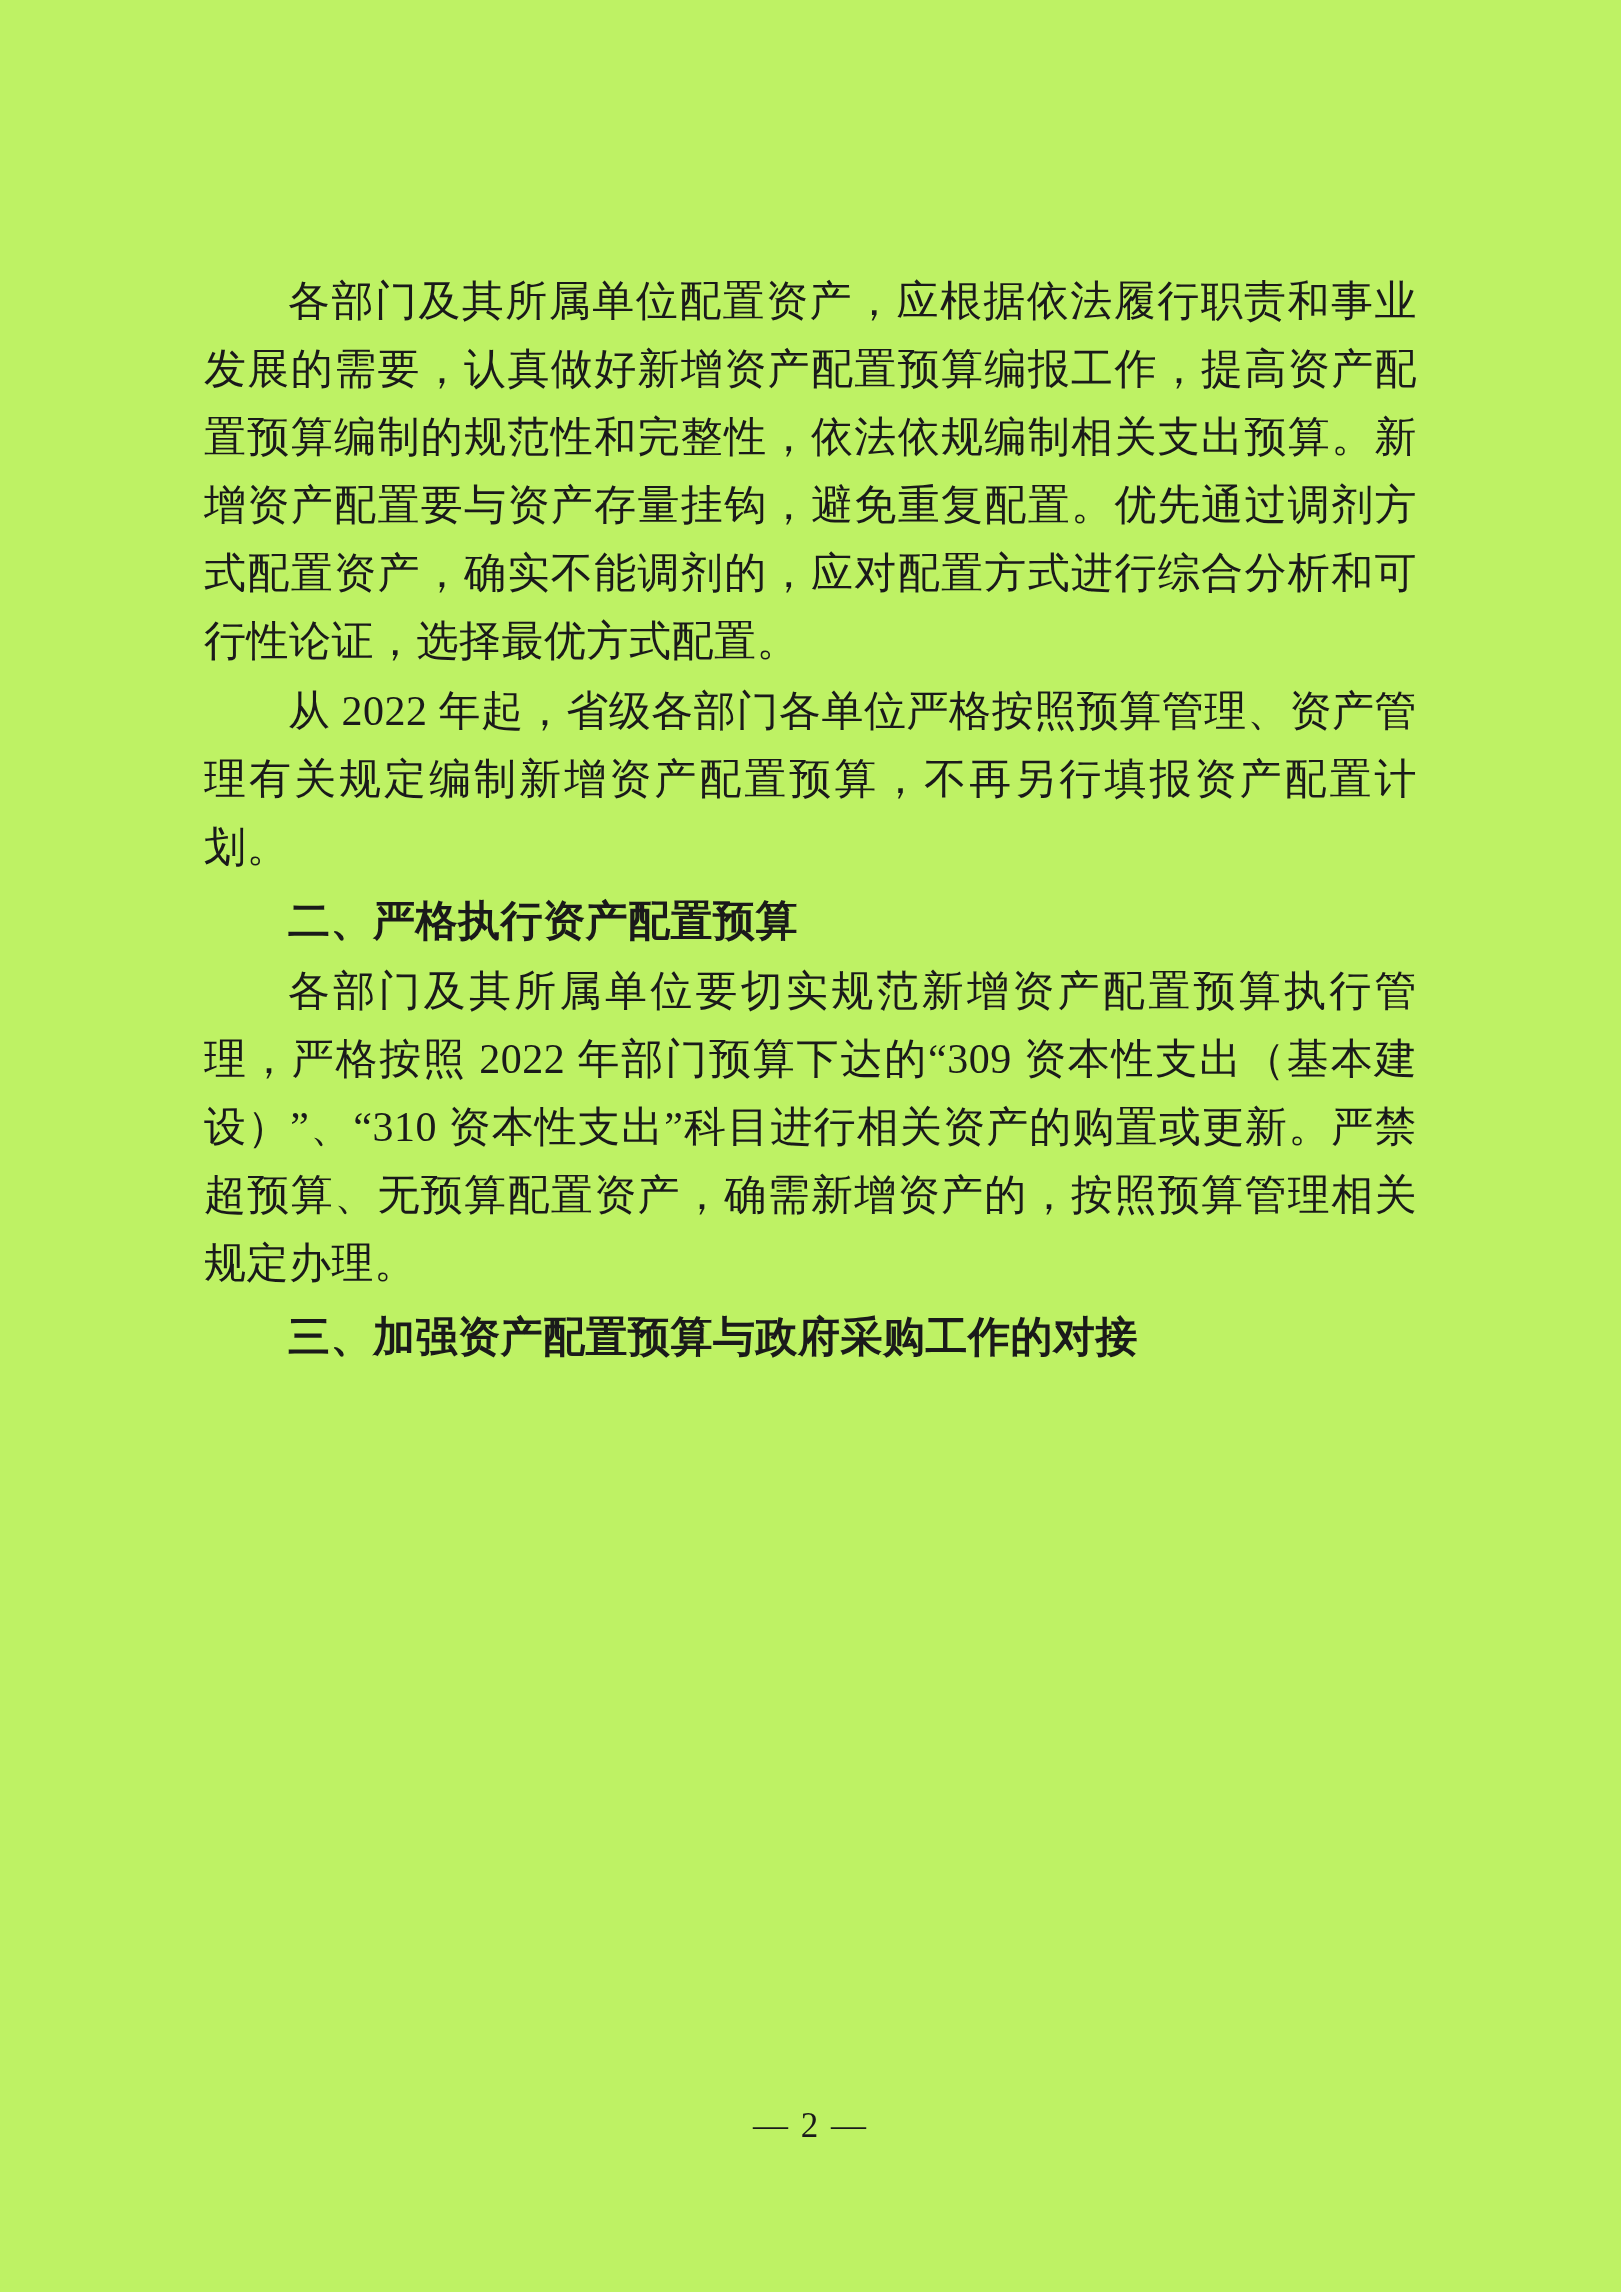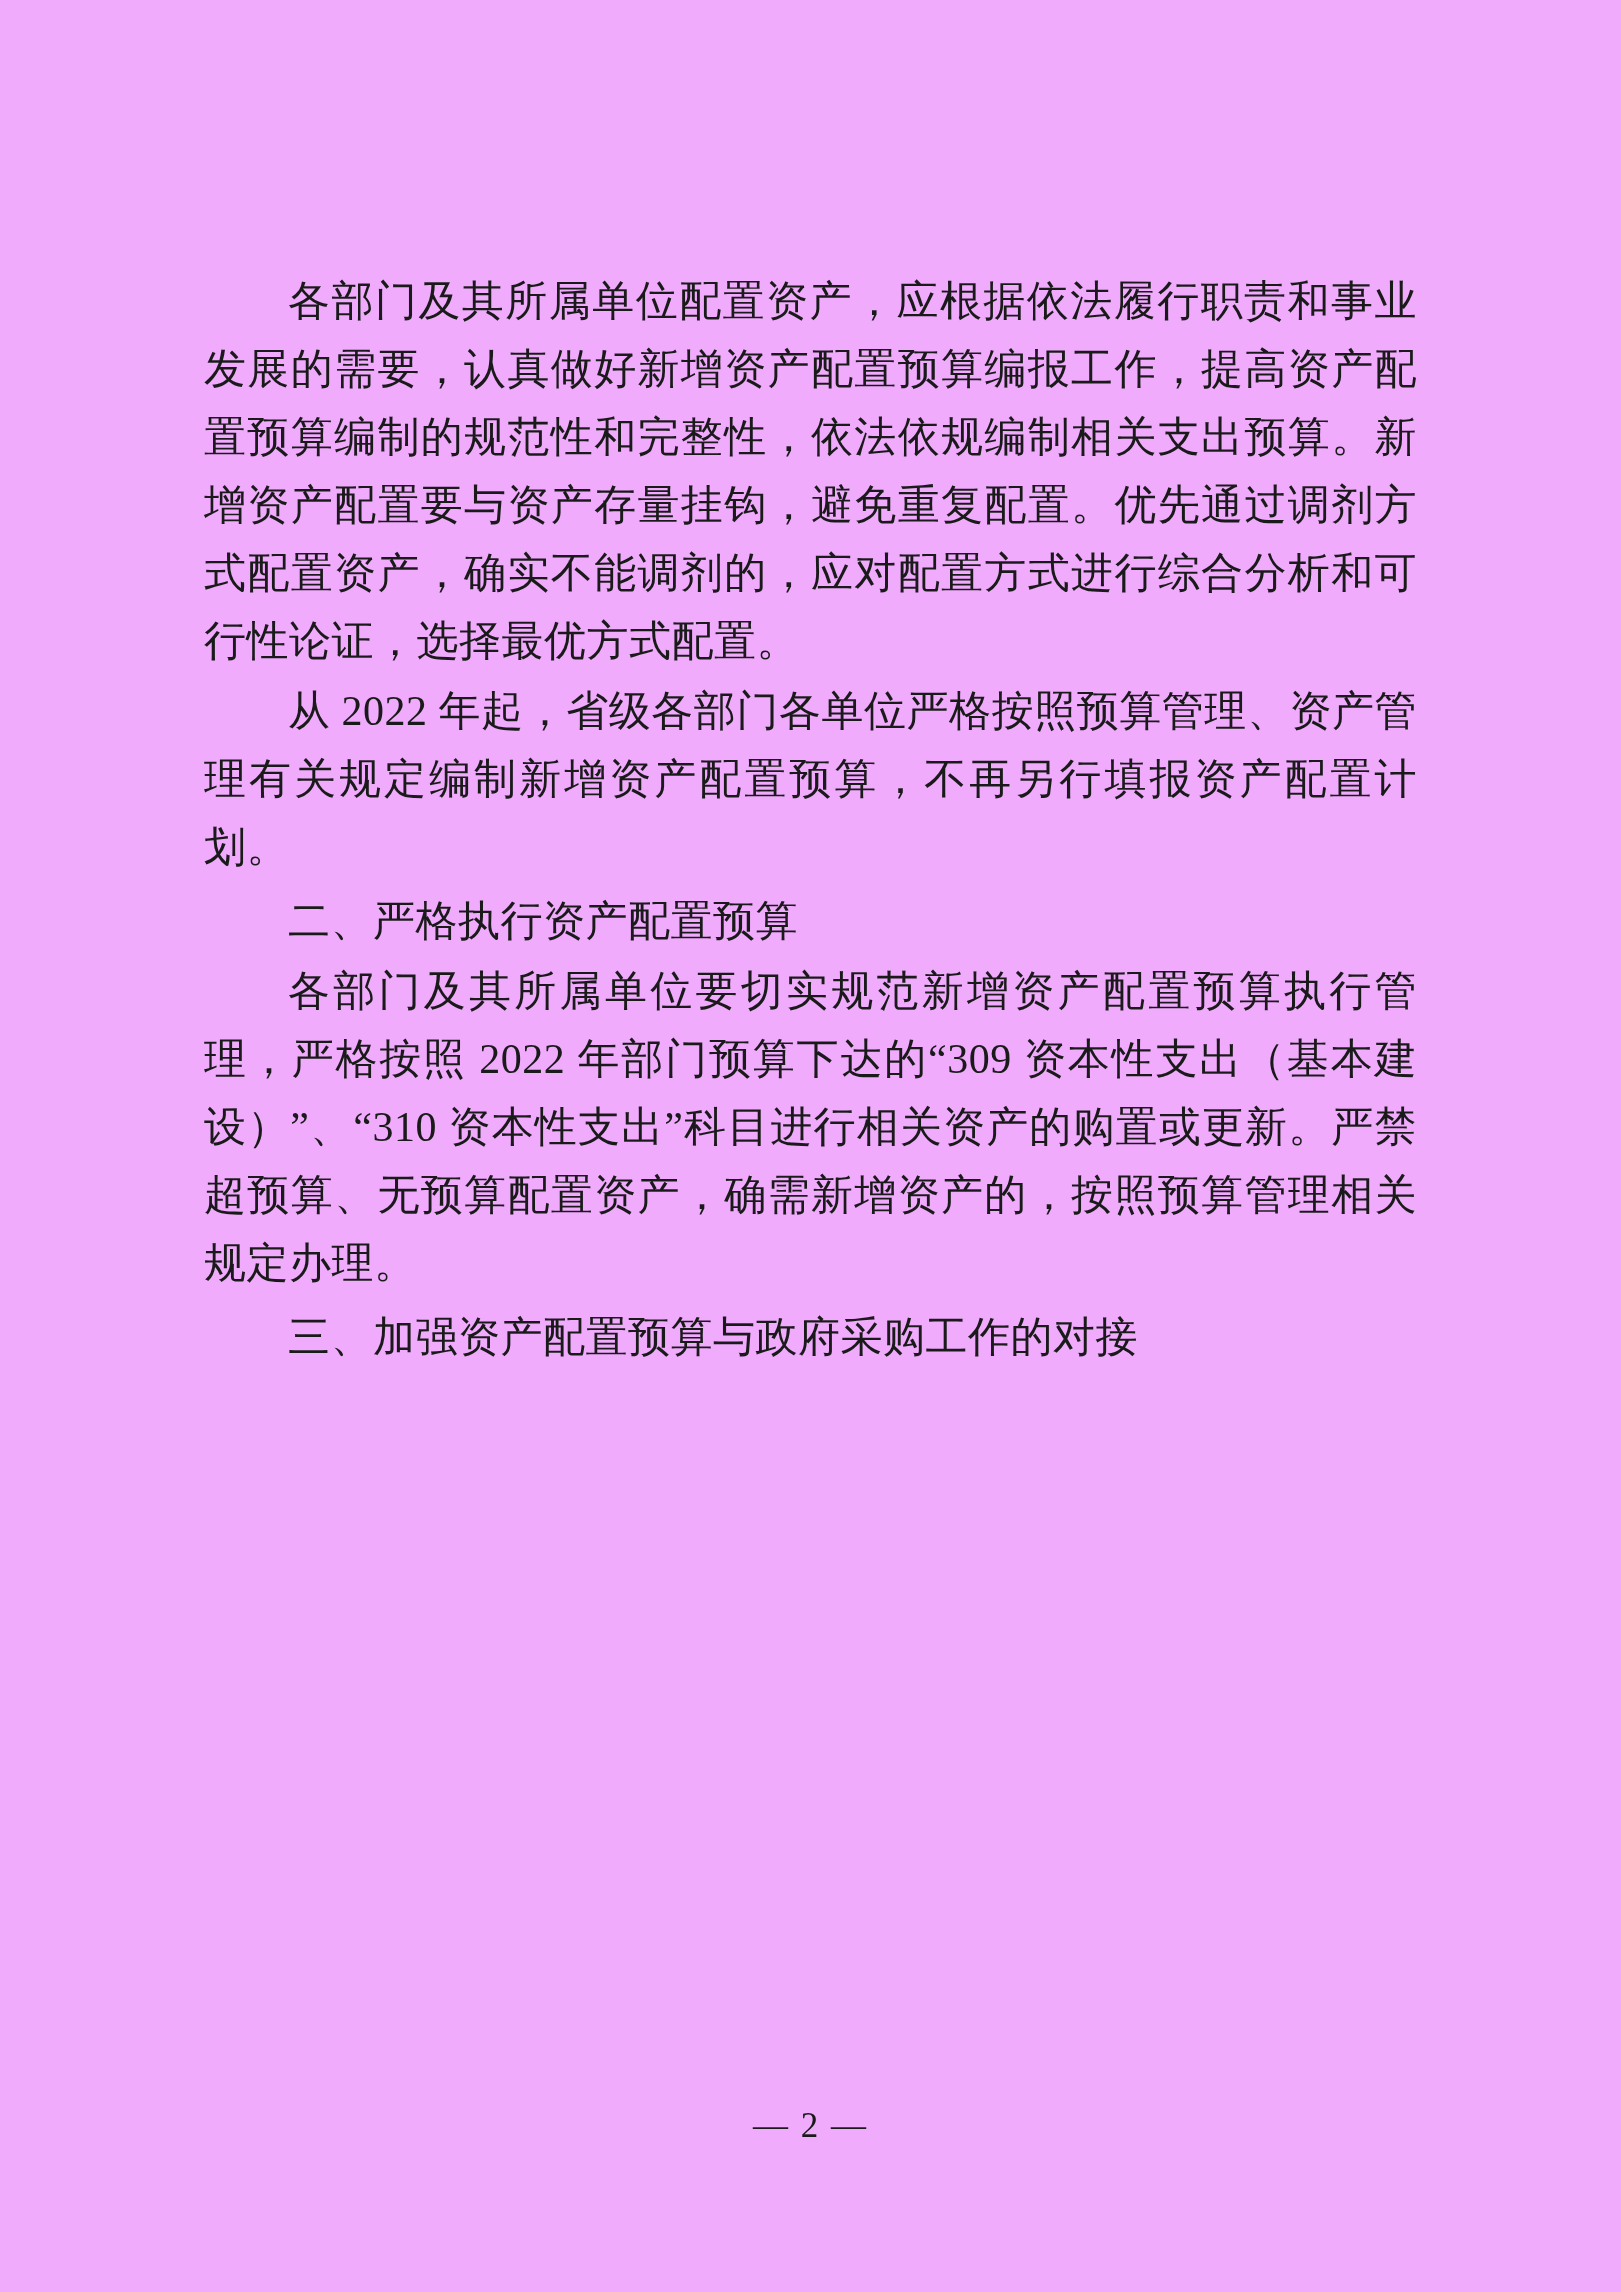--- a/index.html
+++ b/index.html
@@ -9,21 +9,21 @@
   }
   body {
     font-family: "Liberation Serif", "DejaVu Serif", serif;
     color: #1a1a1a;
   }
   .page {
     position: relative;
     width: 1621px;
     height: 2293px;
     margin: 0 auto;
-    background: #f0abfc;
+    background: #bef264;
     box-sizing: border-box;
     overflow: hidden;
   }
   .content {
     position: absolute;
     left: 204px;
     top: 267px;
     width: 1213px;
   }
   .para {
@@ -34,21 +34,21 @@
     text-indent: 2em;
     margin: 0 0 2px 0;
     letter-spacing: 0.5px;
     font-family: "Liberation Serif", "DejaVu Serif", serif;
   }
   .heading {
     font-size: 42px;
     line-height: 1.62;
     text-indent: 2em;
     margin: 5.9px 0 2px 0;
-    font-weight: normal;
+    font-weight: bold;
     letter-spacing: 0.5px;
     font-family: "Liberation Sans", "DejaVu Sans", sans-serif;
   }
   .footer {
     position: absolute;
     left: 0;
     right: 0;
     bottom: 147px;
     text-align: center;
     font-size: 35px;

